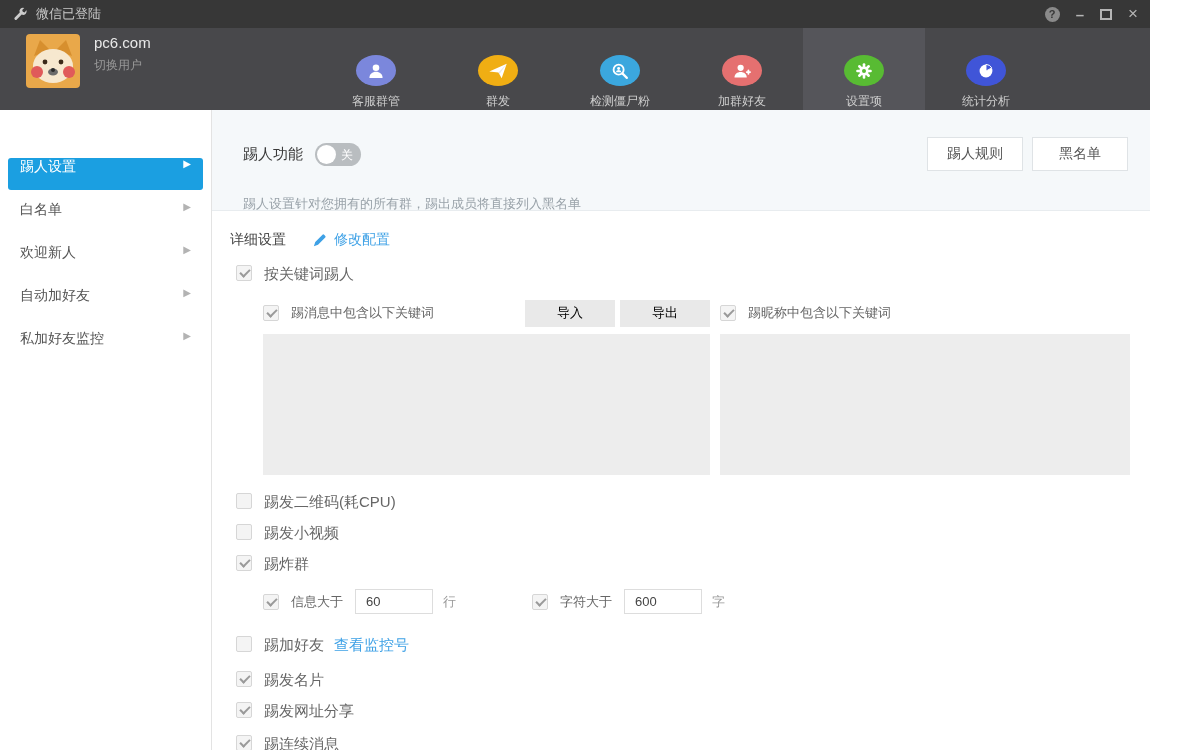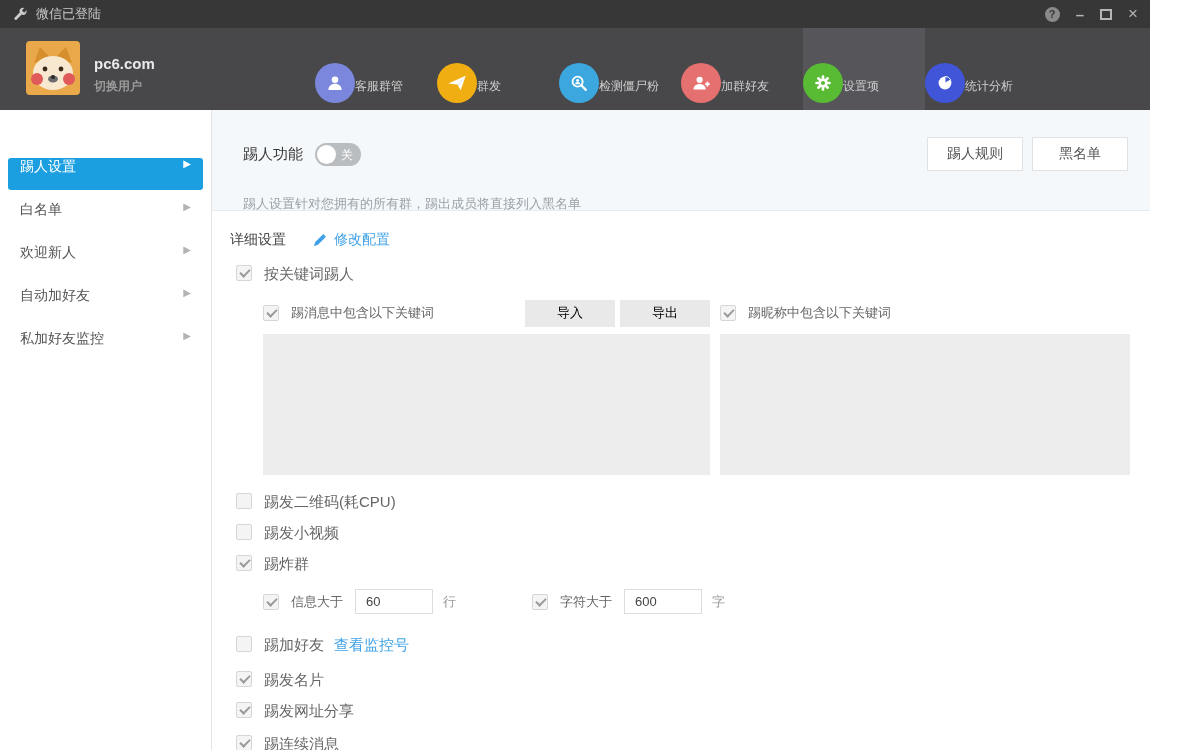--- a/index.html
+++ b/index.html
@@ -15,29 +15,29 @@
   .win-controls { margin-left:auto; display:flex; align-items:center; gap:16px; color:#b5b5b5; }
   .wc { cursor:default; display:inline-flex; align-items:center; justify-content:center; }
   .wc-help { width:15px; height:15px; border-radius:50%; background:#8a8a8a; color:#373737;
     font-size:11px; font-weight:bold; }
   .wc-min { font-size:15px; font-weight:bold; }
   .wc-max { width:12px; height:11px; border:2px solid #b5b5b5; }
   .wc-close { font-size:17px; }
 
   
   .header { height:82px; background:#48484b; position:relative; flex-shrink:0; }
-  .user-block { position:absolute; left:26px; top:13px; display:flex; align-items:flex-end;font-weight:bold; }
+  .user-block { position:absolute; left:26px; top:6px; display:flex; align-items:flex-start; }
   .avatar { width:54px; height:54px; border-radius:4px; overflow:hidden; flex-shrink:0; }
   .user-text { margin-left:14px; }
   .user-name { color:#e9e9e9; font-size:15px; }
   .user-switch { color:#9a9a9a; font-size:12px; margin-top:6px; }
 
   .top-nav { position:absolute; left:315px; top:0; height:82px; display:flex; }
-  .nav-item { width:122px; height:82px; display:flex; flex-direction:row; align-items:center;
-    padding-top:27px; cursor:pointer; }
+  .nav-item { width:122px; height:82px; display:flex; flex-direction:column; align-items:center;
+    padding-top:27px; cursor:pointer;justify-content:flex-end; }
   .nav-item.active { background:#55555a; }
   .nav-circle { width:40px; height:40px; border-radius:50%; display:flex;
     align-items:center; justify-content:center; }
   .nav-label { margin-top:7px; font-size:12px; color:#cfcfcf; }
 
   
   .body { flex:1; display:flex; min-height:0; }
 
   .sidebar { width:212px; background:#fff; border-right:1px solid #e3e3e3;
     padding-top:48px; flex-shrink:0; }

